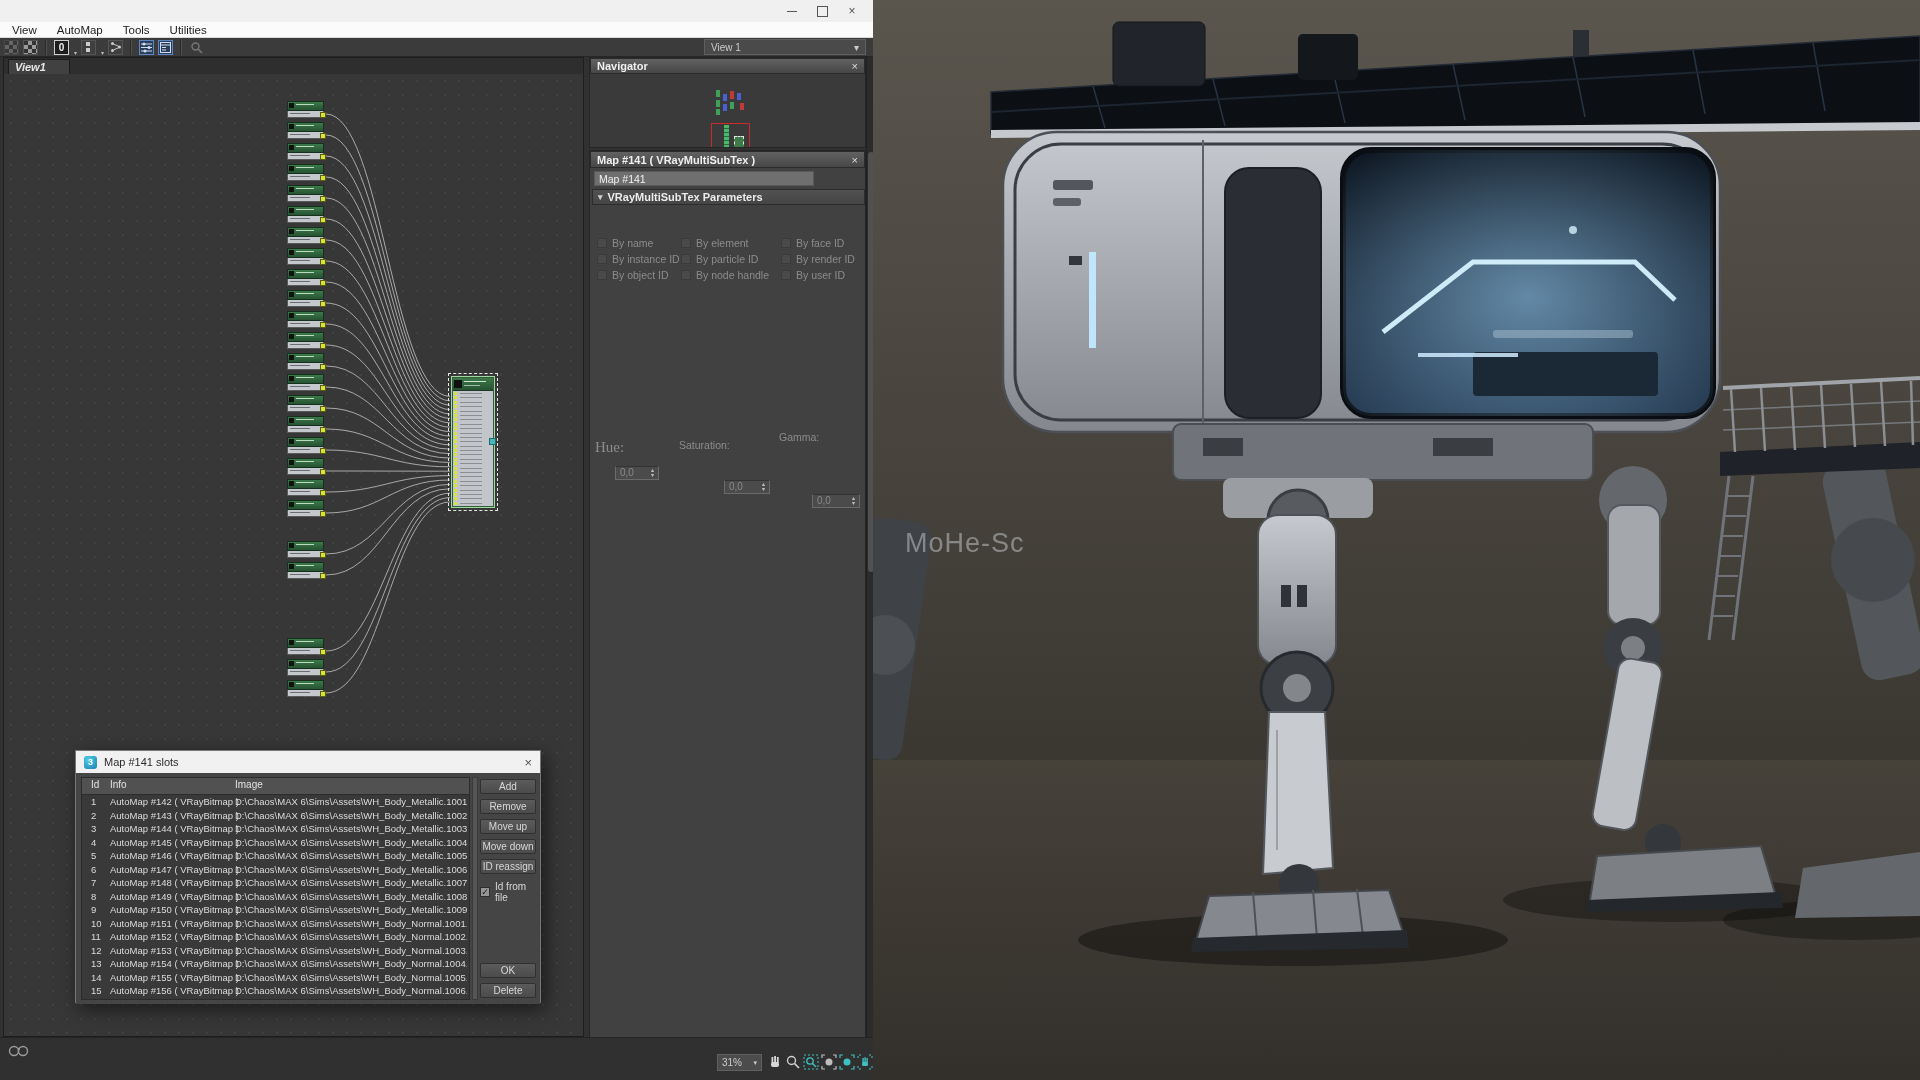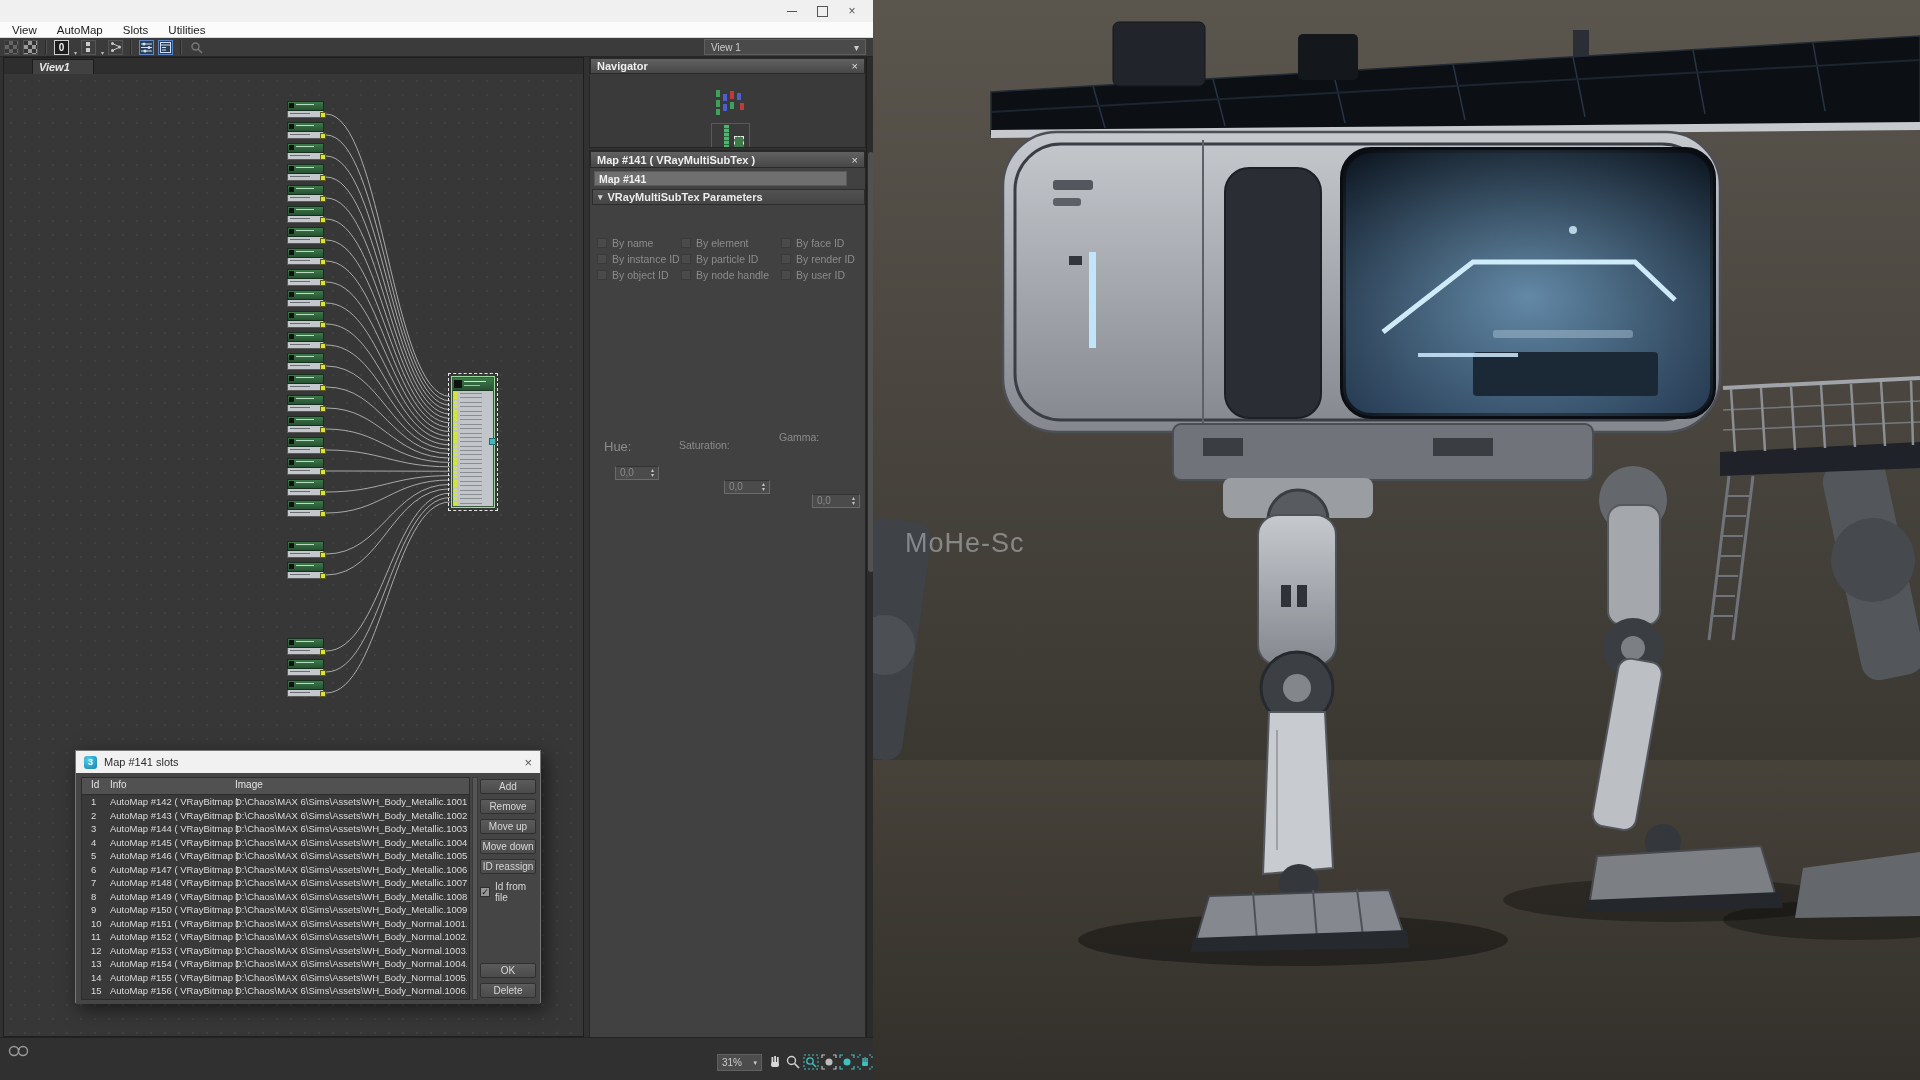--- a/index.html
+++ b/index.html
@@ -18,21 +18,21 @@
   .ticon{width:15px;height:15px;border:1px solid #555;background:#3f3f3f;display:flex;align-items:center;justify-content:center;box-sizing:border-box;}
   .checker{background-image:linear-gradient(45deg,#9a9a9a 25%,transparent 25%,transparent 75%,#9a9a9a 75%),linear-gradient(45deg,#9a9a9a 25%,#333 25%,#333 75%,#9a9a9a 75%);background-size:8px 8px;background-position:0 0,4px 4px;}
   .checker.dim{opacity:.45;}
   .tsep{width:1px;height:15px;background:#2a2a2a;border-right:1px solid #505050;margin:0 3px;}
   .zero{color:#f0f0f0;font-weight:bold;font-size:10px;background:#1e1e1e;border-color:#cfcfcf;}
   .hl{background:#2b3d57;border:1px solid #5d86c8;}
   .dd-mini{font-size:6px;color:#bbb;margin-left:1px;align-self:flex-end;}
   
   #graph-panel{left:3px;top:57px;width:581px;height:980px;background:#343434;border:1px solid #1e1e1e;box-sizing:border-box;}
   #graph-tabs{position:absolute;left:0;top:0;width:100%;height:16px;background:#2e2e2e;border-bottom:1px solid #1a1a1a;}
-  #view-tab{position:absolute;left:4px;top:1px;width:62px;height:15px;background:#414141;border:1px solid #1c1c1c;border-bottom:none;color:#e6e6e6;font-style:italic;font-weight:bold;font-size:11px;padding-left:6px;box-sizing:border-box;line-height:14px;margin-left:24px;}
+  #view-tab{position:absolute;left:4px;top:1px;width:62px;height:15px;background:#414141;border:1px solid #1c1c1c;border-bottom:none;color:#e6e6e6;font-style:italic;font-weight:bold;font-size:11px;padding-left:6px;box-sizing:border-box;line-height:14px;}
   #graph-canvas{position:absolute;left:0;top:16px;width:579px;height:962px;background-color:#373737;background-image:radial-gradient(#424242 1px,transparent 1px);background-size:14px 14px;overflow:hidden;}
   #wires{position:absolute;left:0;top:0;pointer-events:none;}
   .gnode{position:absolute;width:37px;height:17px;}
   .gnode .hd{height:8px;background:linear-gradient(#3c7a49,#275233);border:1px solid #15301d;position:relative;}
   .gnode .hd i{position:absolute;left:1px;top:1px;width:5px;height:5px;background:#111;display:block;}
   .gnode .hd b{position:absolute;left:8px;top:2px;width:18px;height:1px;background:#bcd9c2;display:block;}
   .gnode .bd{height:6px;background:#c4c8cc;border:1px solid #595959;border-top:none;position:relative;}
   .gnode .bd b{position:absolute;left:2px;top:2px;width:20px;height:1px;background:#6a6e72;display:block;}
   .gnode .out{position:absolute;right:-2px;top:11px;width:4px;height:4px;background:#d8e43e;border:1px solid #5c5c10;}
   #big-node{position:absolute;left:448px;top:303px;width:40px;height:128px;background:#c2c6ca;border:1px solid #355d3c;box-shadow:0 0 0 1px #9fd89f;outline:1px dashed #e8e8e8;outline-offset:3px;}
@@ -47,21 +47,21 @@
   
   #view-dropdown{left:704px;top:39px;width:162px;height:16px;background:#4a4a4a;border:1px solid #5f5f5f;color:#cccccc;font-size:10px;display:flex;align-items:center;padding:0 6px;justify-content:space-between;box-sizing:border-box;}
   .phdr{background:linear-gradient(#616161,#474747);border:1px solid #2a2a2a;color:#f0f0f0;font-weight:bold;font-size:11px;display:flex;align-items:center;padding:0 6px;justify-content:space-between;box-sizing:border-box;}
   .phdr .x{color:#dddddd;font-weight:normal;font-size:11px;}
   #navigator-panel{left:589px;top:57px;width:277px;height:91px;background:#3c3c3c;border:1px solid #262626;box-sizing:border-box;text-align:center;}
   #nav-hdr{position:absolute;left:0;top:0;width:100%;height:16px;}
   #nav-body{position:absolute;left:0;top:16px;width:100%;height:73px;background:#3a3a3a;overflow:hidden;}
   .nv{position:absolute;}
   #map-panel{left:589px;top:150px;width:277px;height:895px;background:#414141;border:1px solid #262626;box-sizing:border-box;}
   #map-hdr{position:absolute;left:0;top:0;width:100%;height:17px;}
-  #map-name{position:absolute;left:4px;top:20px;width:253px;height:15px;background:#6f6f6f;border:1px solid #585858;color:#f2f2f2;font-size:10.5px;line-height:14px;padding-left:4px;box-sizing:border-box;font-weight:bold;}
+  #map-name{position:absolute;left:4px;top:20px;width:220px;height:15px;background:#6f6f6f;border:1px solid #585858;color:#f2f2f2;font-size:10.5px;line-height:14px;padding-left:4px;box-sizing:border-box;}
   #rollout{position:absolute;left:2px;top:38px;width:273px;height:16px;background:linear-gradient(#515151,#454545);border:1px solid #2c2c2c;color:#ececec;font-weight:bold;font-size:11px;display:flex;align-items:center;gap:5px;padding-left:5px;box-sizing:border-box;}
   .lbl{color:#cccccc;font-size:10.5px;}
   .dim{color:#8c8c8c;}
   .field{background:#575757;border:1px solid #6b6b6b;border-top-color:#333;color:#e8e8e8;font-size:10px;position:relative;box-sizing:border-box;line-height:12px;padding-left:4px;}
   .field.dis{background:#4b4b4b;color:#8a8a8a;}
   .spin{position:absolute;right:1px;top:0;bottom:0;width:9px;display:flex;flex-direction:column;align-items:center;justify-content:center;color:#c2c2c2;}
   .spin::before{content:"▴";font-size:6px;line-height:5px;}
   .spin::after{content:"▾";font-size:6px;line-height:5px;}
   .dropdown{background:linear-gradient(#5c5c5c,#4d4d4d);border:1px solid #6e6e6e;color:#e8e8e8;font-size:10.5px;display:flex;align-items:center;justify-content:space-between;padding:0 6px;box-sizing:border-box;}
   .cb{width:10px;height:10px;background:#969696;border:1px solid #2e2e2e;display:inline-flex;align-items:center;justify-content:center;font-size:9px;color:#141414;box-sizing:border-box;flex:none;}
@@ -122,21 +122,21 @@
       </span>
     <span class="wbtn">
         <span class="maxbox"></span>
       </span>
     <span class="wbtn" style="margin-right:6px;">×</span>
   </div>
 
   <div id="menubar" class="abs">
       <div class="menu-item">View</div>
       <div class="menu-item">AutoMap</div>
-      <div class="menu-item">Slots</div>
+      <div class="menu-item">Tools</div>
       <div class="menu-item">Utilities</div>
     </div>
 
   <div id="toolbar" class="abs">
     <span class="ticon checker dim"></span>
     <span class="ticon checker"></span>
     <span class="tsep"></span>
     <span class="ticon zero">0</span>
       <span class="dd-mini">▾</span>
     <span class="ticon">
@@ -879,21 +879,21 @@
         <span class="optlbl dim">By object ID</span>
       </div>
       <div class="opt" style="left: 91px; position: absolute; top: 118px;">
         <span class="cb dis"></span>
         <span class="optlbl dim">By node handle</span>
       </div>
       <div class="opt" style="left: 191px; position: absolute; top: 118px;">
         <span class="cb dis"></span>
         <span class="optlbl dim">By user ID</span>
       </div>
-      <span class="abs dim" style="left: 14px; top: 288px; font-size: 13px;">Hue:</span>
+      <span class="abs dim" style="left: 5px; top: 288px; font-size: 15px; font-family: Liberation Serif, serif;">Hue:</span>
       <div class="abs field dis" style="left: 25px; top: 286px; width: 44px; height: 14px;"><span>0,0</span><span class="spin"></span></div>
       <span class="abs dim" style="left: 89px; top: 288px; font-size: 10.5px;">Saturation:</span>
       <div class="abs field dis" style="left: 134px; top: 286px; width: 46px; height: 14px;"><span>0,0</span><span class="spin"></span></div>
       <span class="abs dim" style="left: 189px; top: 280px; font-size: 10.5px;">Gamma:</span>
       <div class="abs field dis" style="left: 222px; top: 286px; width: 48px; height: 14px;"><span>0,0</span><span class="spin"></span></div>
     </div>
 
   <div id="v-scrollbar" class="abs">
       <span id="v-thumb"></span>
     </div>

